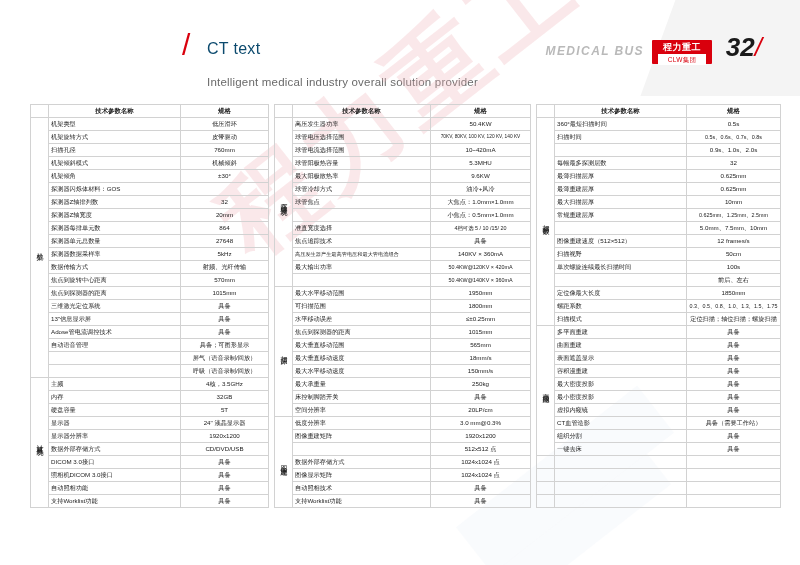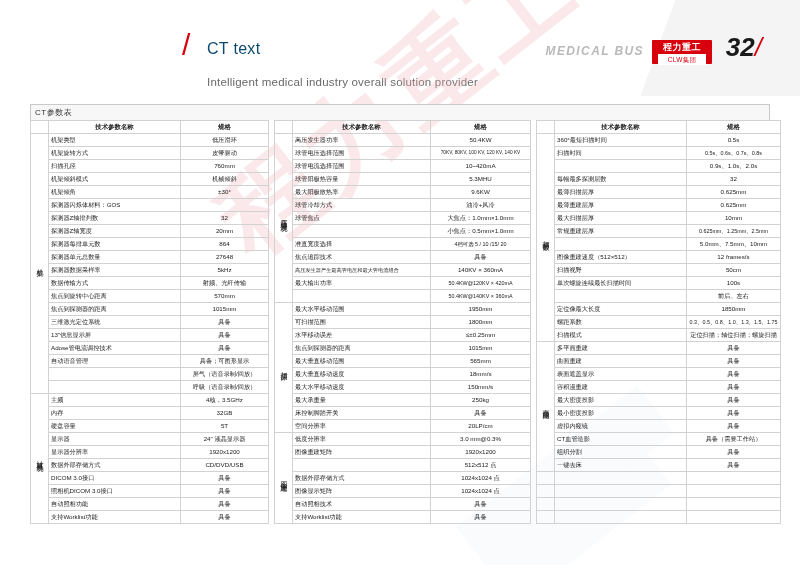--- a/index.html
+++ b/index.html
@@ -194,21 +194,20 @@
   <div class="hdr-page"><span>32</span><span class="pg-slash">/</span></div>
 </div>
 
 <div class="watermark">
   <div class="wm-text">程力重工</div>
   <div class="wm-bar b1"></div>
   <div class="wm-bar b2"></div>
 </div>
 
 <div class="table-wrap">
-  <div class="tbl-caption">CT参数表</div>
   <table class="spec">
     <colgroup>
       <col style="width:18px">
       <col style="width:132px">
       <col style="width:88px">
       <col style="width:6px">
       <col style="width:18px">
       <col style="width:138px">
       <col style="width:100px">
       <col style="width:6px">

